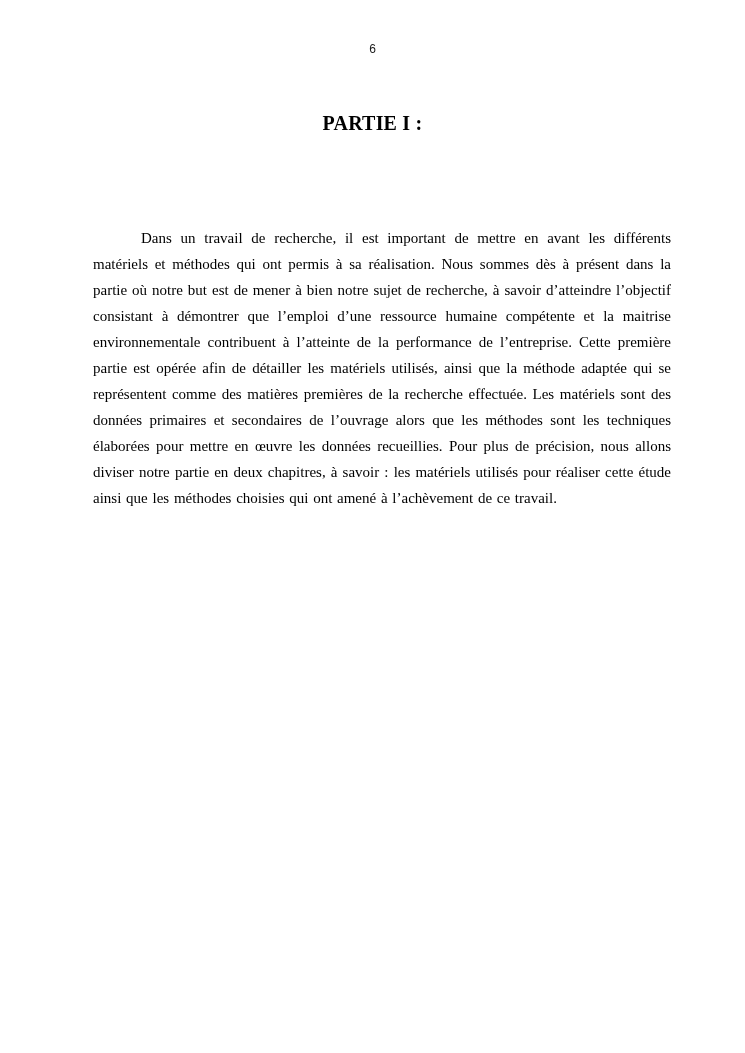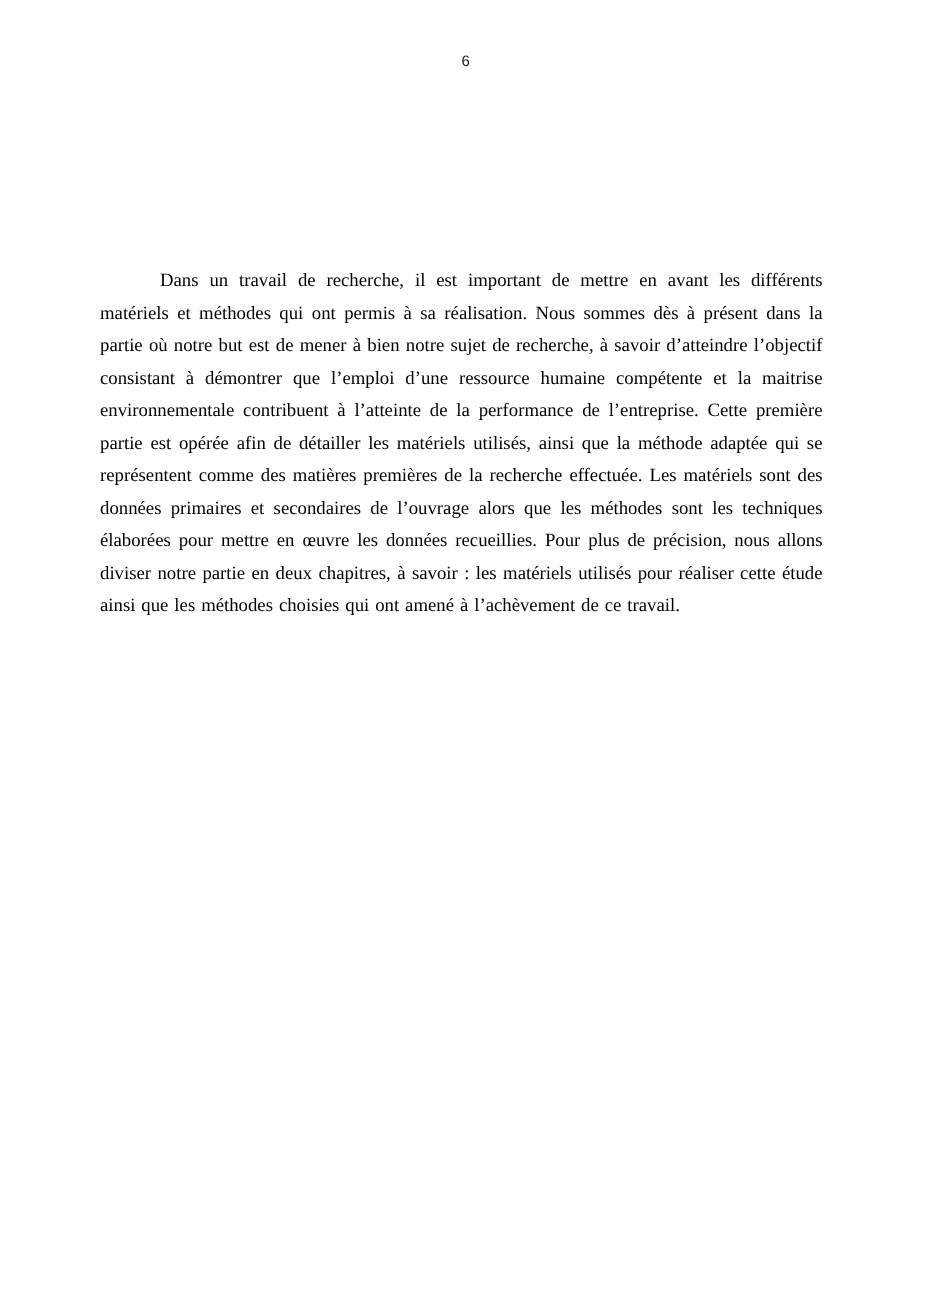--- a/index.html
+++ b/index.html
@@ -37,35 +37,36 @@
     font-size: 20px;
     line-height: 34px;
     letter-spacing: 0.2px;
     color: #000000;
   }
   .body-paragraph {
     position: absolute;
     top: 212px;
     left: 80px;
     width: 578px;
-    margin: 0;
+    margin: 13px;
     font-family: "Liberation Serif", serif;
     font-size: 15px;
     line-height: 26px;
     text-align: justify;
     text-indent: 48px;
     color: #000000;
     word-spacing: 1px;
   }
 </style>
 </head>
 <body>
 
 <div class="page">
 
   <div class="page-number">6</div>
 
   <div class="heading">
+    <div class="heading-line">PARTIE I :</div>
   </div>
 
   <p class="body-paragraph">Dans un travail de recherche, il est important de mettre en avant les différents matériels et méthodes qui ont permis à sa réalisation. Nous sommes dès à présent dans la partie où notre but est de mener à bien notre sujet de recherche, à savoir d’atteindre l’objectif consistant à démontrer que l’emploi d’une ressource humaine compétente et la maitrise environnementale contribuent à l’atteinte de la performance de l’entreprise. Cette première partie est opérée afin de détailler les matériels utilisés, ainsi que la méthode adaptée qui se représentent comme des matières premières de la recherche effectuée. Les matériels sont des données primaires et secondaires de l’ouvrage alors que les méthodes sont les techniques élaborées pour mettre en œuvre les données recueillies. Pour plus de précision, nous allons diviser notre partie en deux chapitres, à savoir : les matériels utilisés pour réaliser cette étude ainsi que les méthodes choisies qui ont amené à l’achèvement de ce travail.</p>
 
 </div>
 
 </body></html>

